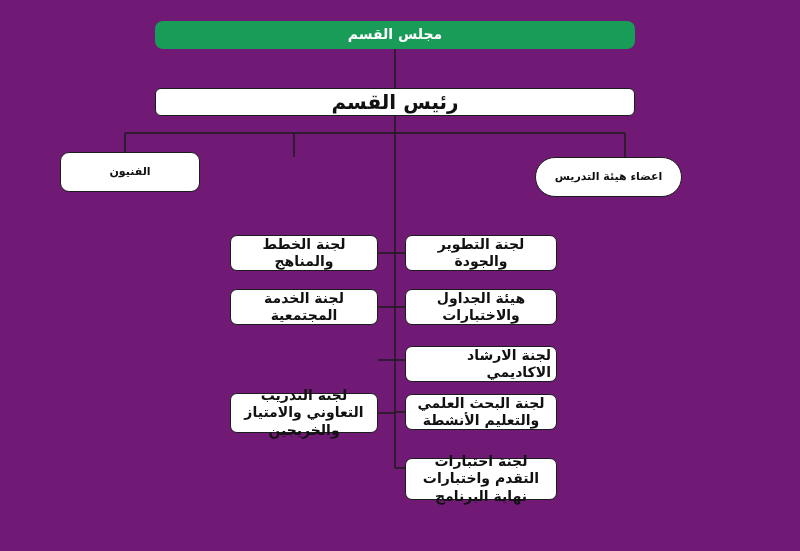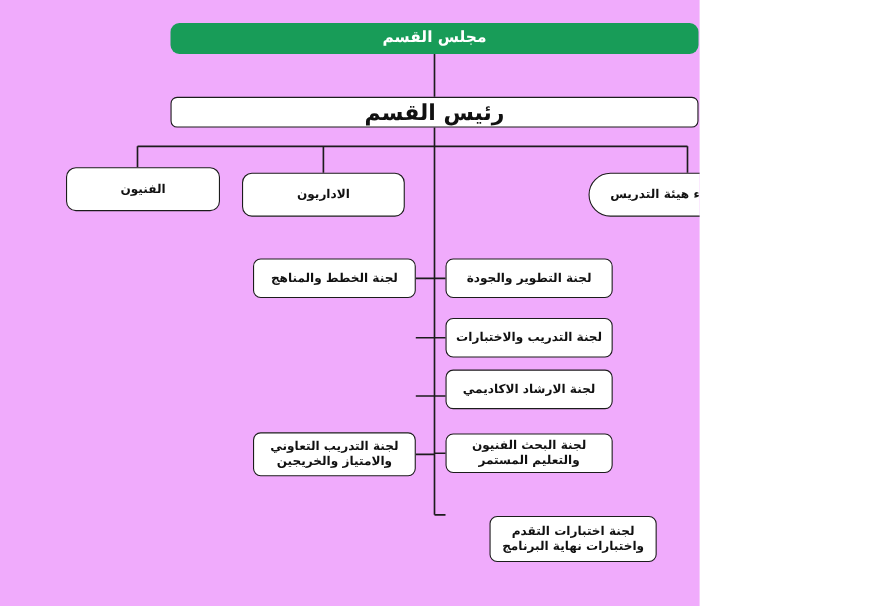--- a/index.html
+++ b/index.html
@@ -5,23 +5,23 @@
   html, body {
     margin: 0;
     padding: 0;
     background: #ffffff;
   }
   body {
     font-family: "DejaVu Sans", sans-serif;
   }
   .canvas {
     position: relative;
-    width: 636px;
+    width: 800px;
     height: 551px;
-    background: #f0abfc;
+    background: #701a75;
     overflow: hidden;
   }
   .connectors {
     position: absolute;
     left: 0;
     top: 0;
   }
   .node {
     position: absolute;
     box-sizing: border-box;
@@ -49,21 +49,21 @@
     font-weight: bold;
     border-radius: 6px;
     border-width: 1.8px;
   }
   .node.lvl2 {
     font-size: 11px;
     font-weight: bold;
     border-radius: 9px;
   }
   .node.committee {
-    font-size: 11px;
+    font-size: 14px;
     font-weight: bold;
     border-radius: 7px;
   }
 </style>
 </head>
 <body>
 
 <div class="canvas">
 
   <svg class="connectors" width="800" height="551" viewBox="0 0 800 551" aria-hidden="true">
@@ -84,33 +84,33 @@
              M395 412 H405
              M395 468 H405" fill="none" stroke="#1c1c1c" stroke-width="1.5"></path>
   </svg>
 
   <div class="node root" style="left: 155px; top: 21px; width: 480px; height: 28px; background-color: rgb(24, 156, 88);">مجلس القسم</div>
 
   <div class="node head" style="left:155px; top:88px; width:480px; height:28px;">رئيس القسم</div>
 
   <div class="node lvl2" style="left:60px; top:152px; width:140px; height:40px;">الفنيون</div>
 
-  <div class="node lvl2" style="left:220px; top:157px; width:148px; height:40px;">الاداريون</div>
 
   <div class="node lvl2" style="left:535px; top:157px; width:147px; height:40px;border-radius:20px;">اعضاء هيئة التدريس</div>
 
   <div class="node committee" style="left:230px; top:235px; width:148px; height:36px;">لجنة الخطط والمناهج</div>
 
+  <div class="node committee" style="left:230px; top:289px; width:148px; height:36px;">لجنة الخدمة المجتمعية</div>
 
 
   <div class="node committee" style="left:405px; top:235px; width:152px; height:36px;">لجنة التطوير والجودة</div>
 
   <div class="node committee" style="left:230px; top:393px; width:148px; height:40px;">لجنة التدريب التعاوني والامتياز والخريجين</div>
 
-  <div class="node committee" style="left:405px; top:289px; width:152px; height:36px;">لجنة التدريب والاختبارات</div>
+  <div class="node committee" style="left:405px; top:289px; width:152px; height:36px;">هيئة الجداول والاختبارات</div>
 
-  <div class="node committee" style="left:405px; top:336px; width:152px; height:36px;">لجنة الارشاد الاكاديمي</div>
+  <div class="node committee" style="left:405px; top:346px; width:152px; height:36px;text-align:right;">لجنة الارشاد الاكاديمي</div>
 
-  <div class="node committee" style="left:405px; top:394px; width:152px; height:36px;">لجنة البحث الفنيون والتعليم المستمر</div>
+  <div class="node committee" style="left:405px; top:394px; width:152px; height:36px;">لجنة البحث العلمي والتعليم الأنشطة</div>
 
-  <div class="node committee" style="left:405px; top:469px; width:152px; height:42px;margin-left:40px;">لجنة اختبارات التقدم واختبارات نهاية البرنامج</div>
+  <div class="node committee" style="left:405px; top:458px; width:152px; height:42px;">لجنة اختبارات التقدم واختبارات نهاية البرنامج</div>
 
 </div>
 
 </body></html>

